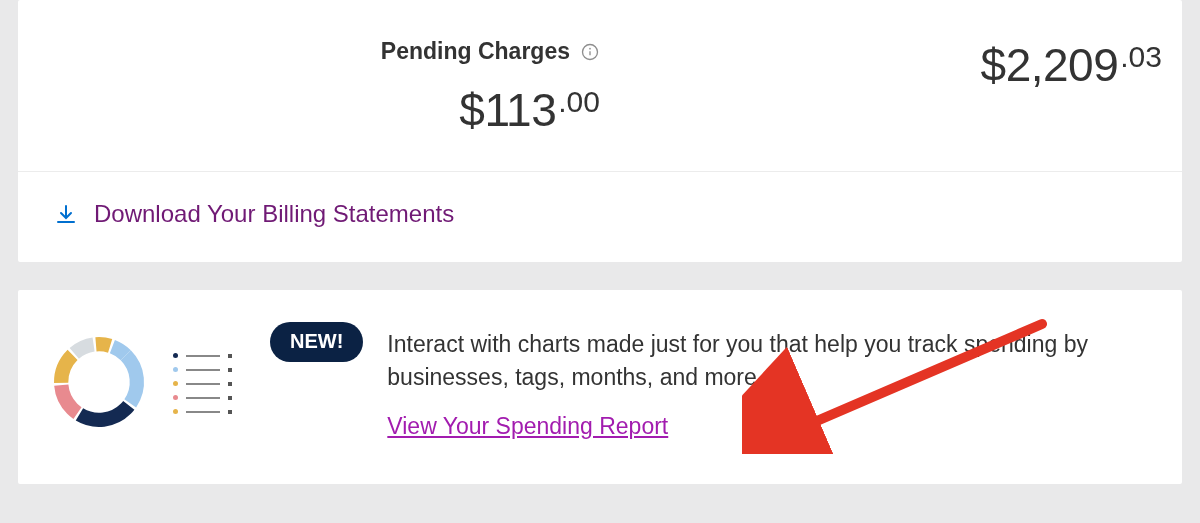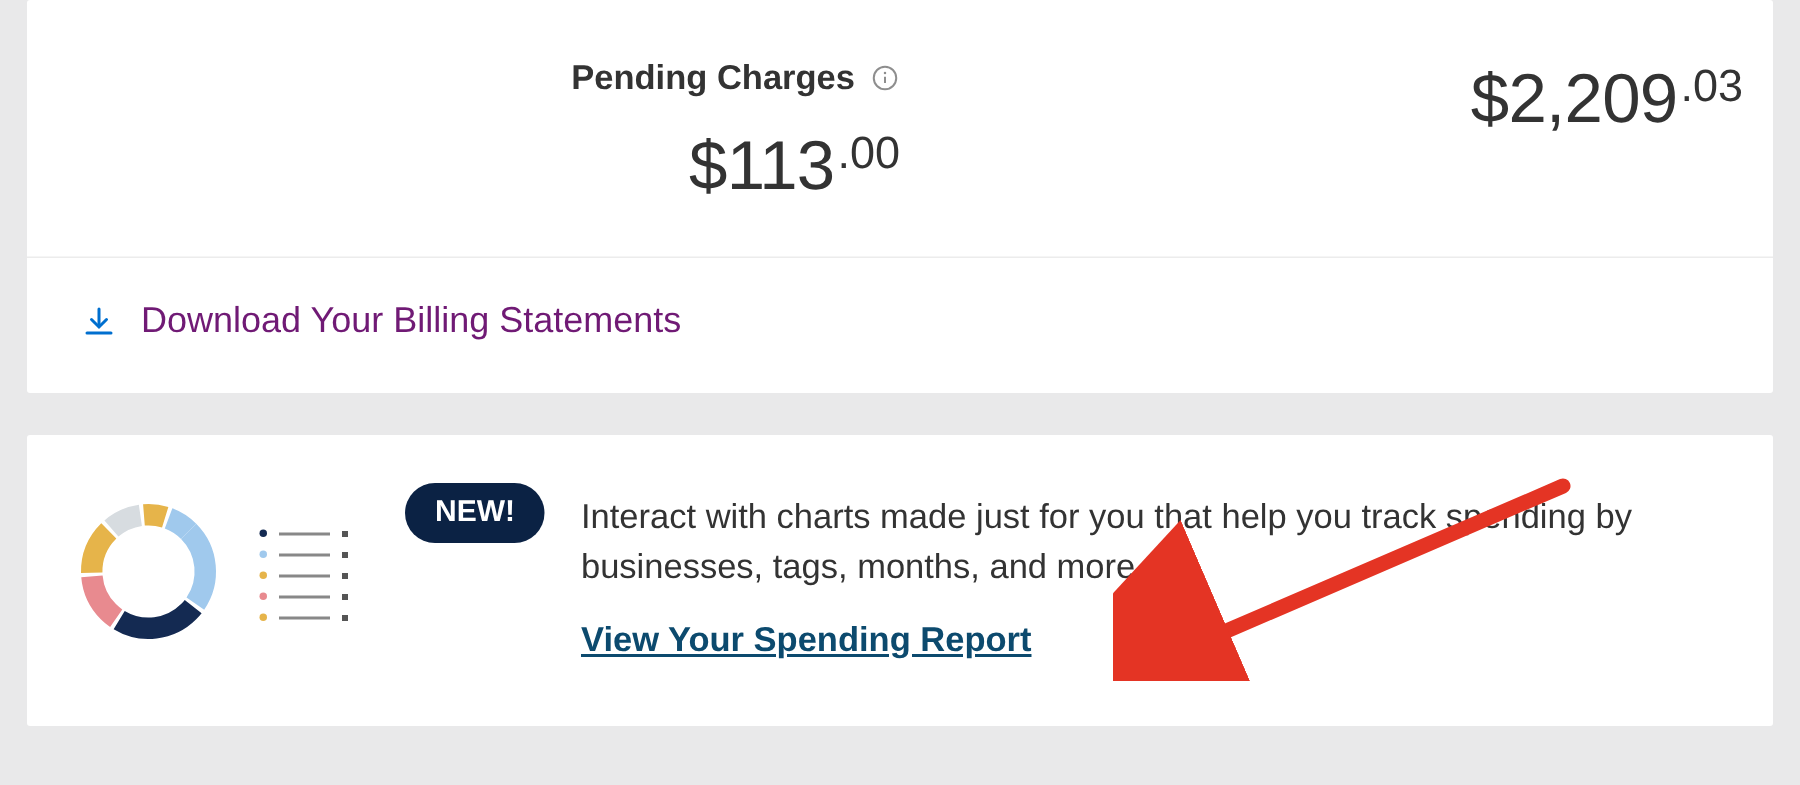--- a/index.html
+++ b/index.html
@@ -122,25 +122,24 @@
     flex: 1;
     margin-left: 14px;
   }
   .promo-copy {
     font-size: 23px;
     color: #333;
     line-height: 1.45;
     margin-bottom: 18px;
   }
   .promo-link {
-    color: #0c4a6e;
+    color: #a21caf;
     font-size: 23px;
     text-decoration: underline;
     cursor: pointer;
-    font-weight: bold;
   }
   .annotation-arrow {
     position: absolute;
     top: 24px;
     right: 130px;
     width: 310px;
     height: 140px;
     pointer-events: none;
   }
 </style>

